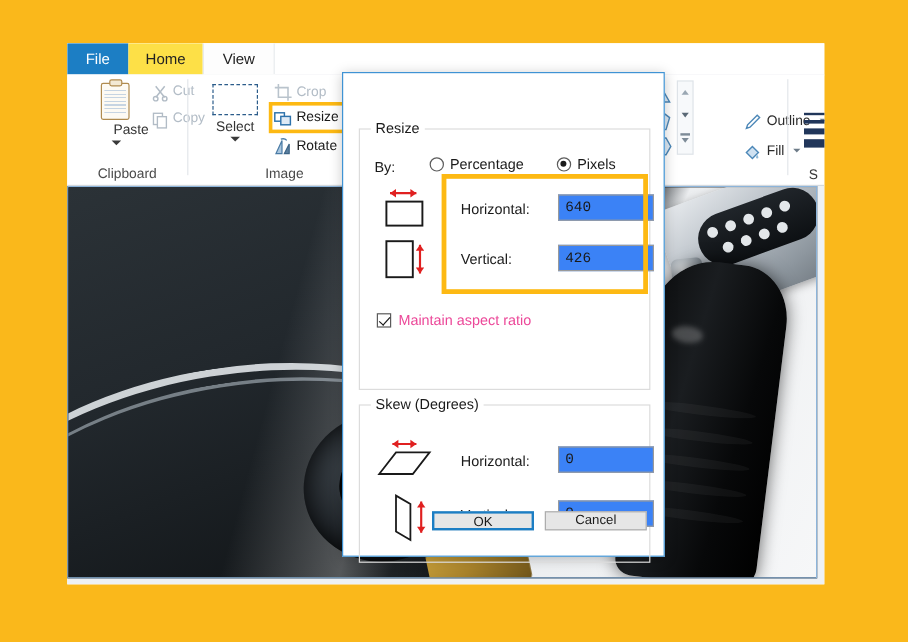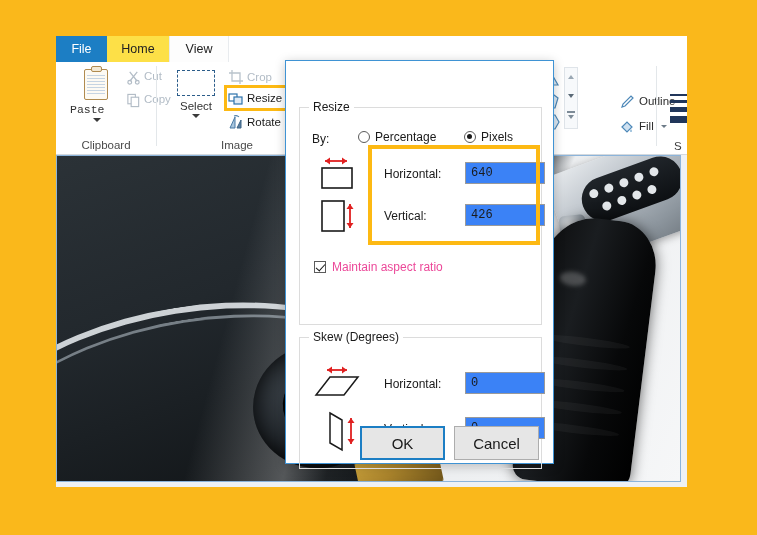--- a/index.html
+++ b/index.html
@@ -92,22 +92,21 @@
     font-size: 11.5px;
     color: #4a4a4a;
   }
 
   
   #grp-clipboard { left: 0; width: 100px; }
   #paste-btn {
     position: absolute;
     left: 14px; top: 4px;
     width: 54px;
-    text-align: left;
-    font-family: Liberation Mono, monospace;
+    text-align: right;
   }
   #paste-icon {
     width: 30px; height: 36px;
     margin: 0 auto;
     position: relative;
   }
   .clip-board {
     position: absolute;
     left: 2px; top: 3px;
     width: 24px; height: 31px;
@@ -575,23 +574,23 @@
   }
   #aspect-lbl { margin-left: 6px; font-size: 12px; color: #ec4899; }
 
   #lbl-h-skew { left: 84px; top: 39px; }
   #in-h-skew  { left: 165px; top: 34px; }
   #lbl-v-skew { left: 84px; top: 84px; }
   #in-v-skew  { left: 165px; top: 79px; }
 
   .dlg-btn {
     position: absolute;
-    width: 85px; height: 34px;
+    width: 85px; height: 16px;
     font-family: "Liberation Sans", sans-serif;
-    font-size: 15px;
+    font-size: 11px;
     color: #1a1a1a;
     background: #e6e6e6;
     border: 1px solid #adadad;
     box-sizing: border-box;
     cursor: pointer;
   }
   #btn-ok {
     left: 74px; top: 365px;
     border: 2px solid #1C7EC4;
     background: #e6e6e6;

